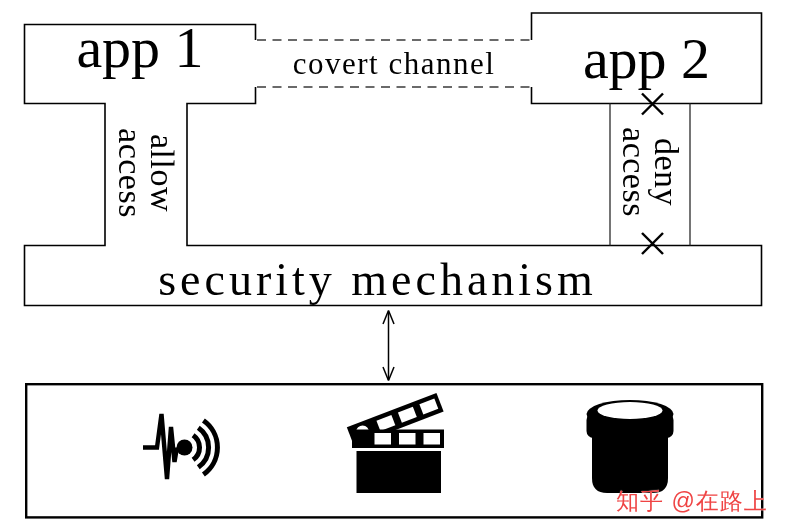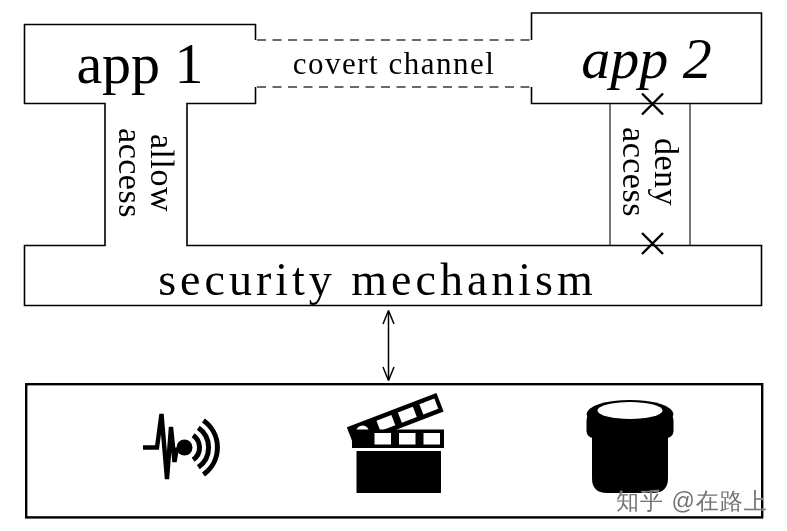--- a/index.html
+++ b/index.html
@@ -3,35 +3,35 @@
 <meta charset="utf-8">
 <style>
   html,body{margin:0;padding:0;background:#ffffff;}
   .canvas{
     position:relative;width:787px;height:531px;background:#ffffff;overflow:hidden;
     font-family:"Liberation Serif","DejaVu Serif",serif;color:#000;
   }
   .canvas svg{position:absolute;left:0;top:0;z-index:1;}
   .label{position:absolute;z-index:2;display:flex;align-items:center;justify-content:center;}
   .app-label{font-size:58px;line-height:1;}
-  .app1-label{left:25px;top:24px;width:230px;height:80px;}
-  .app2-label{left:531px;top:13px;width:231px;height:91px;font-style:italic;}
+  .app1-label{left:25px;top:8px;width:230px;height:80px;}
+  .app2-label{left:531px;top:13px;width:231px;height:91px;}
   .covert-label{left:257px;top:40px;width:274px;height:47px;font-size:31px;letter-spacing:1.5px;}
   .rot-label{
     z-index:2;position:absolute;transform:translate(-50%,-50%) rotate(90deg);
     font-size:34px;line-height:0.95;letter-spacing:0.5px;text-align:center;white-space:pre-line;
   }
   .allow-label{left:146px;top:173px;}
   .deny-label{left:650px;top:172px;}
   .security-label{left:25px;top:246px;width:737px;height:60px;font-size:46px;letter-spacing:4px;align-items:flex-end;}
   .security-label span{transform:translateX(-16px);}
   .watermark{
     position:absolute;left:616px;top:486px;z-index:3;
     font-family:"Liberation Sans","DejaVu Sans",sans-serif;
-    font-size:23px;letter-spacing:1px;color:#737373;
+    font-size:23px;letter-spacing:1px;color:#ef4444;
     text-shadow:0 0 1px #ffffff;white-space:nowrap;
   }
 </style>
 </head>
 <body>
 
 <div class="canvas">
 
   <svg width="787" height="531" viewBox="0 0 787 531">
 

